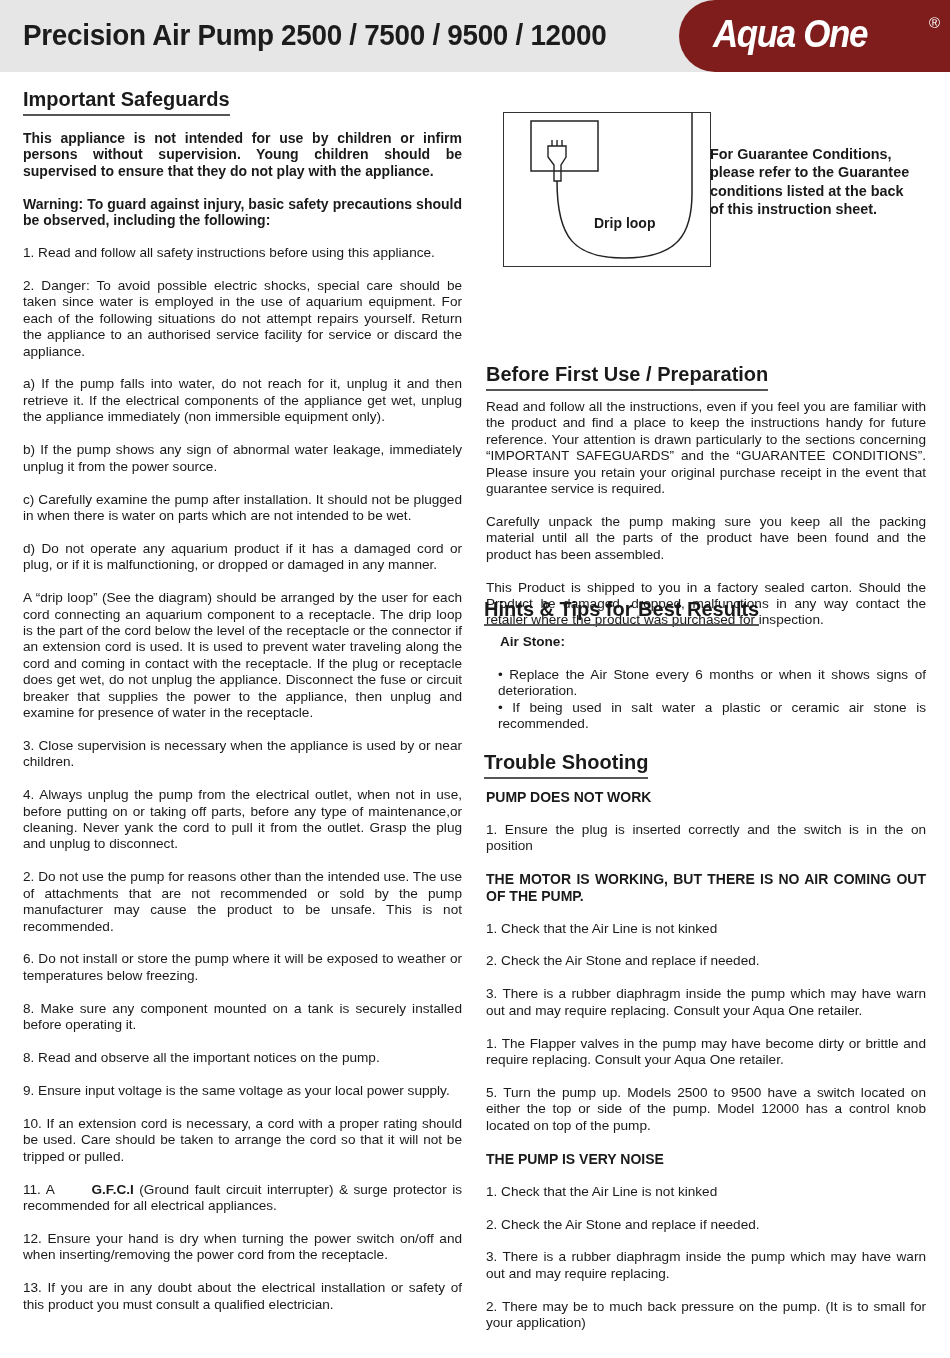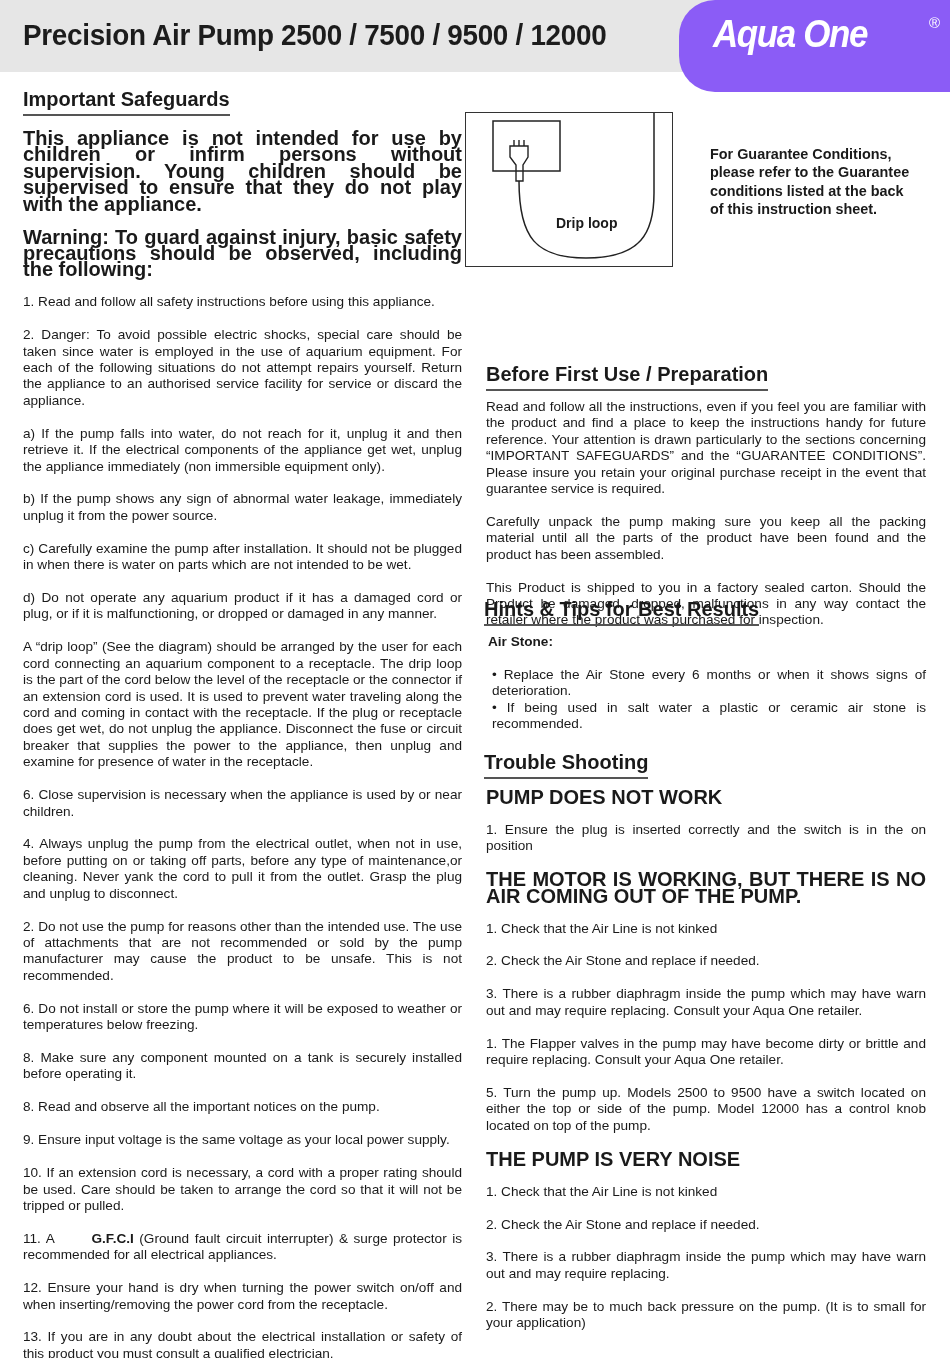--- a/index.html
+++ b/index.html
@@ -1,36 +1,36 @@
 <!DOCTYPE html>
 <html><head>
 <meta charset="utf-8">
 <style>
   html, body { margin:0; padding:0; background:#ffffff; }
   body { width:950px; height:1358px; position:relative; overflow:hidden;
          font-family:"Liberation Sans", sans-serif; color:#1a1a1a; }
   .header { position:absolute; left:0; top:0; width:950px; height:72px; background:#e6e6e6; }
   .title { position:absolute; left:23px; top:19px; font-size:29px; font-weight:bold; color:#1c1c1c;
            letter-spacing:-0.3px; white-space:nowrap; transform:scaleX(0.96); transform-origin:left; }
-  .logo { position:absolute; left:679px; top:0; width:271px; height:92px; background:#8b5cf6;
+  .logo { position:absolute; left:679px; top:0; width:271px; height:72px; background:#7f1d1d;
           border-radius:36px 0 0 36px; }
   .logo-text { position:absolute; left:34px; top:13px; font-size:38px; font-weight:bold; font-style:italic;
                color:#ffffff; letter-spacing:-1.5px; white-space:nowrap; transform:scaleX(0.92); transform-origin:left; }
   .logo-reg { position:absolute; right:10px; top:14px; font-size:15px; color:#ffffff; }
 
   .col { position:absolute; text-align:justify; font-size:13.6px; line-height:16.4px; }
   .left { left:23px; top:86px; width:439px; }
   .right { left:486px; width:440px; }
   h2 { font-size:20px; font-weight:bold; margin:0; padding:0 0 2px 0; display:inline-block;
        border-bottom:2px solid #555; line-height:26px; white-space:nowrap; }
   p { margin:0 0 16.5px 0; }
   .b { font-weight:bold;margin-left:32px; }
-  .lead { font-weight:bold; font-size:20px; line-height:16.4px; }
+  .lead { font-weight:bold; font-size:14px; line-height:16.4px; }
 
-  .diagram { position:absolute; left:465px; top:112px; width:208px; height:155px;
+  .diagram { position:absolute; left:503px; top:112px; width:208px; height:155px;
              border:1.5px solid #333; box-sizing:border-box; }
   .guarantee { position:absolute; left:710px; top:145px; width:230px; font-weight:bold; font-size:14.4px;
                line-height:18.3px; white-space:nowrap; }
 </style>
 </head>
 <body>
 
 <div class="header">
   <div class="title">Precision Air Pump 2500 / 7500 / 9500 / 12000</div>
   <div class="logo">
@@ -43,21 +43,21 @@
   <h2 style="margin-bottom:14px;">Important Safeguards</h2>
   <p class="lead">This appliance is not intended for use by children or infirm persons without supervision. Young children should be supervised to ensure that they do not play with the appliance.</p>
   <p class="lead">Warning: To guard against injury, basic safety precautions should be observed, including the following:</p>
   <p>1. Read and follow all safety instructions before using this appliance.</p>
   <p>2. Danger: To avoid possible electric shocks, special care should be taken since water is employed in the use of aquarium equipment. For each of the following situations do not attempt repairs yourself. Return the appliance to an authorised service facility for service or discard the appliance.</p>
   <p>a) If the pump falls into water, do not reach for it, unplug it and then retrieve it. If the electrical components of the appliance get wet, unplug the appliance immediately (non immersible equipment only).</p>
   <p>b) If the pump shows any sign of abnormal water leakage, immediately unplug it from the power source.</p>
   <p>c) Carefully examine the pump after installation. It should not be plugged in when there is water on parts which are not intended to be wet.</p>
   <p>d) Do not operate any aquarium product if it has a damaged cord or plug, or if it is malfunctioning, or dropped or damaged in any manner.</p>
   <p>A “drip loop” (See the diagram) should be arranged by the user for each cord connecting an aquarium component to a receptacle. The drip loop is the part of the cord below the level of the receptacle or the connector if an extension cord is used. It is used to prevent water traveling along the cord and coming in contact with the receptacle. If the plug or receptacle does get wet, do not unplug the appliance. Disconnect the fuse or circuit breaker that supplies the power to the appliance, then unplug and examine for presence of water in the receptacle.</p>
-  <p>6. Close supervision is necessary when the appliance is used by or near children.</p>
+  <p>3. Close supervision is necessary when the appliance is used by or near children.</p>
   <p>4. Always unplug the pump from the electrical outlet, when not in use, before putting on or taking off parts, before any type of maintenance,or cleaning. Never yank the cord to pull it from the outlet. Grasp the plug and unplug to disconnect.</p>
   <p>2. Do not use the pump for reasons other than the intended use. The use of attachments that are not recommended or sold by the pump manufacturer may cause the product to be unsafe. This is not recommended.</p>
   <p>6. Do not install or store the pump where it will be exposed to weather or temperatures below freezing.</p>
   <p>8. Make sure any component mounted on a tank is securely installed before operating it.</p>
   <p>8. Read and observe all the important notices on the pump.</p>
   <p>9. Ensure input voltage is the same voltage as your local power supply.</p>
   <p>10. If an extension cord is necessary, a cord with a proper rating should be used. Care should be taken to arrange the cord so that it will not be tripped or pulled.</p>
   <p><span>11. A </span><span class="b">G.F.C.I</span><span> (Ground fault circuit interrupter) &amp; surge protector is recommended for all electrical appliances.</span></p>
   <p>12. Ensure your hand is dry when turning the power switch on/off and when inserting/removing the power cord from the receptacle.</p>
   <p>13. If you are in any doubt about the electrical installation or safety of this product you must consult a qualified electrician.</p>
@@ -86,22 +86,22 @@
 
 <div class="col right" style="top:313px;margin-top:48px;">
   <h2 style="margin-bottom:8px;">Before First Use / Preparation</h2>
   <p>Read and follow all the instructions, even if you feel you are familiar with the product and find a place to keep the instructions handy for future reference. Your attention is drawn particularly to the sections concerning “IMPORTANT SAFEGUARDS” and the “GUARANTEE CONDITIONS”. Please insure you retain your original purchase receipt in the event that guarantee service is required.</p>
   <p>Carefully unpack the pump making sure you keep all the packing material until all the parts of the product have been found and the product has been assembled.</p>
   <p>This Product is shipped to you in a factory sealed carton. Should the Product be damaged, dropped, malfunctions in any way contact the retailer where the product was purchased for inspection.</p>
 </div>
 
 <div class="col right" style="top:596px; left:484px; width:442px;">
   <h2 style="margin-bottom:8px;">Hints &amp; Tips for Best Results</h2>
-  <p class="b" style="margin-left:4px;">Air Stone:</p>
-  <div style="margin-left:8px;">
+  <p class="b" style="margin-left:16px;">Air Stone:</p>
+  <div style="margin-left:14px;">
     <div>• Replace the Air Stone every 6 months or when it shows signs of deterioration.</div>
     <div>• If being used in salt water a plastic or ceramic air stone is recommended.</div>
   </div>
 </div>
 
 <div class="col right" style="top:749px; left:484px; width:442px;">
   <h2 style="margin-bottom:10px;">Trouble Shooting</h2>
   <div style="margin-left:2px;">
     <p class="lead">PUMP DOES NOT WORK</p>
     <p>1. Ensure the plug is inserted correctly and the  switch is in the on position</p>

